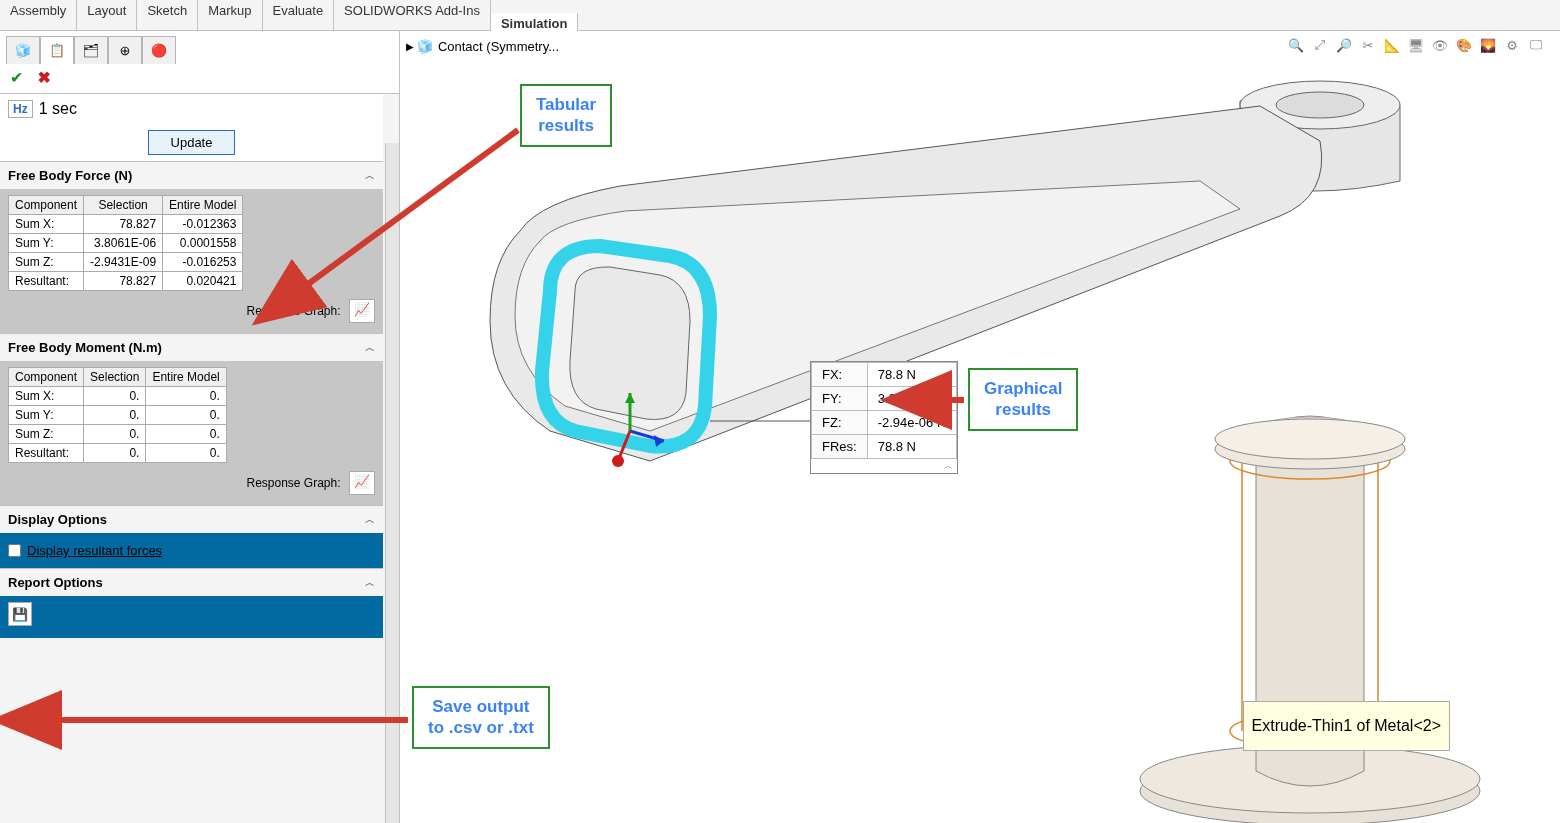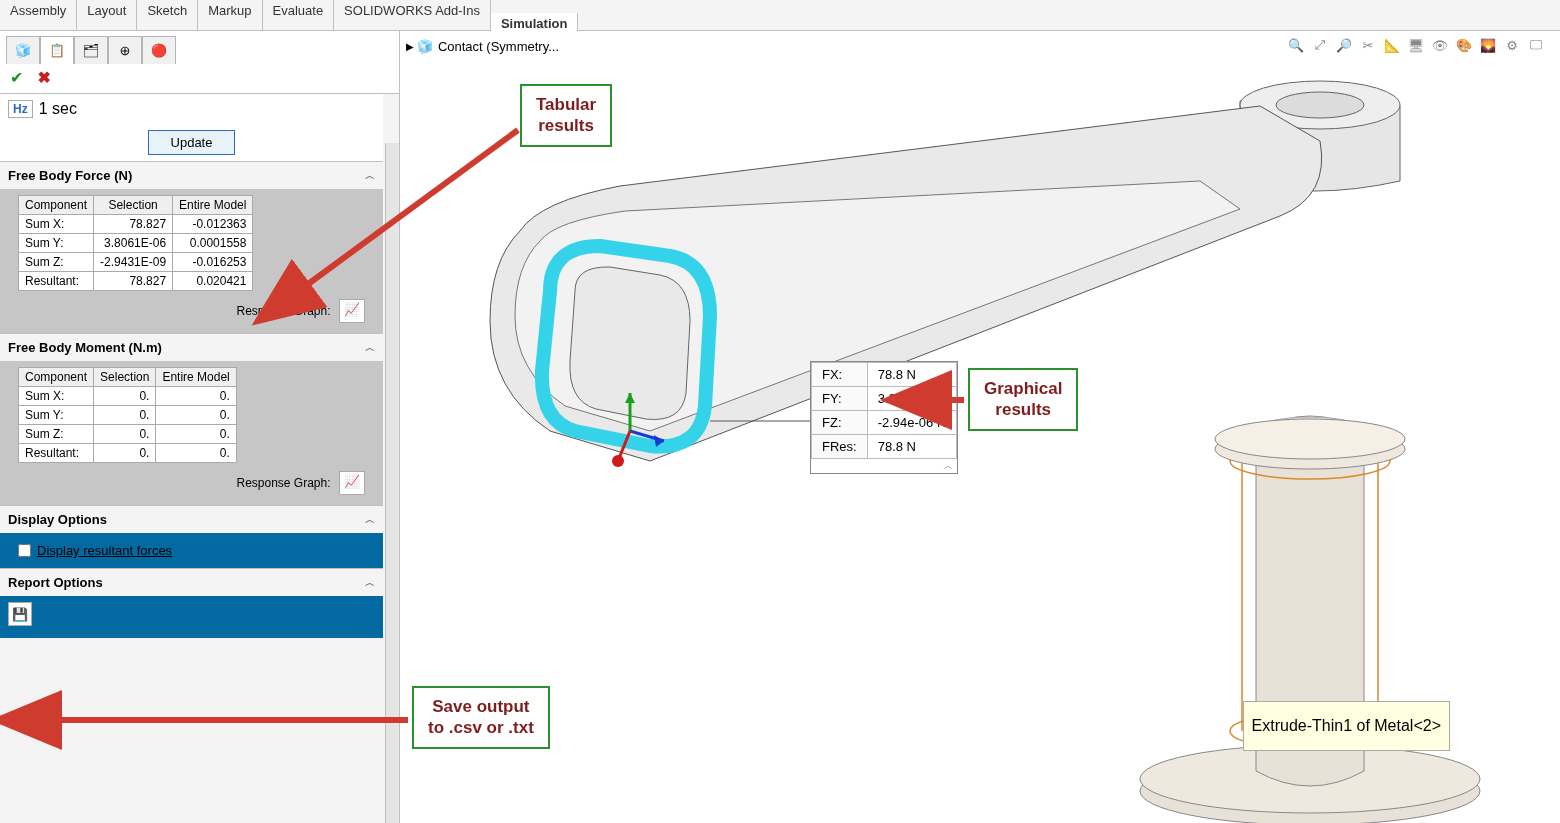--- a/index.html
+++ b/index.html
@@ -19,21 +19,21 @@
 .pm-tabs .ptab.active { background:#fff; }
 .pm-title { text-align:center; font-size:14px; font-weight:bold; padding: 8px 0 6px; background:#fff; position:relative; }
 .pm-title .help { position:absolute; right:10px; top:6px; width:18px; height:18px; border:1px solid #aaa; border-radius:50%; color:#2a6bc7; font-size:12px; line-height:16px;}
 .pm-ok { display:flex; gap:14px; padding: 4px 10px 6px; background:#fff; border-bottom:1px solid #c0c0c0;}
 .pm-ok .ok { color:#1a8f1a; font-size:16px; }
 .pm-ok .no { color:#c62020; font-size:16px; font-weight:bold;}
 .pm-body { flex:1; overflow-y:auto; padding-right:16px;}
 .section { border-top:1px solid #c0c0c0;}
 .section-hdr { font-size:13px; font-weight:bold; padding:6px 8px; background:#f4f4f4; display:flex; align-items:center;}
 .section-hdr .chev { margin-left:auto; font-size:10px; color:#777;}
-.section-inner { padding: 6px 18px; background:#c6c6c6;}
+.section-inner { padding: 6px 8px; background:#c6c6c6;}
 .section-inner.light { background:#0369a1;text-decoration:underline;}
 .hz-row { display:flex; align-items:center; gap:6px; padding:6px 8px; background:#fff;}
 .hz-row .hz { color:#2a6bc7; font-size:12px; font-weight:bold; border:1px solid #aaa; padding:1px 4px;}
 .update-row { text-align:center; padding:6px 0; background:#fff;}
 .update-row button { padding:4px 22px; font-size:13px; background:#e8f2fb; border:1px solid #2a6bc7;}
 table.data { border-collapse:collapse; font-size:12px; background:#fff;}
 table.data th, table.data td { border:1px solid #aaa; padding:2px 6px; text-align:right; }
 table.data th { background:#efefef; font-weight:normal; text-align:center;}
 table.data td:first-child, table.data th:first-child { text-align:left;}
 .resp-row { text-align:right; padding: 8px 0 4px; background:#c6c6c6;}
@@ -45,21 +45,21 @@
 
 
 .gfx { flex:1; position:relative; background:#fff;}
 .breadcrumb { position:absolute; left:6px; top:8px; font-size:13px; display:flex; align-items:center; gap:4px;}
 .breadcrumb .tri { font-size:10px;}
 .breadcrumb .cube { color:#c7a100;}
 .hud { position:absolute; right:14px; top:4px; display:flex; gap:4px;}
 .hud .hic { width:20px; height:20px; font-size:13px; color:#888; display:flex; align-items:center; justify-content:center;}
 .feat-tip { position:absolute; right:110px; bottom:78px; background:#ffffe1; border:1px solid #aaa; padding:15px 8px; font-size:16px;}
 
-.callout { position:absolute; border:2px solid #2e8f2e; padding:8px 14px; color:#7f1d1d; font-weight:bold; font-size:17px; text-align:center; line-height:1.25;}
+.callout { position:absolute; border:2px solid #2e8f2e; padding:8px 14px; color:#3b82f6; font-weight:bold; font-size:17px; text-align:center; line-height:1.25;}
 .arrow { position:absolute; pointer-events:none; }
 
 .force-box { position:absolute; left:812px; top:352px; border:1px solid #888; background:#fff;}
 .force-box table { border-collapse:collapse; font-size:13px;}
 .force-box td { border:1px solid #bbb; padding:4px 10px;}
 .force-box td:first-child{ background:#fafafa;}
 .force-chev { text-align:right; font-size:10px; color:#666; padding-right:4px;}
 </style>
 </head>
 <body>

